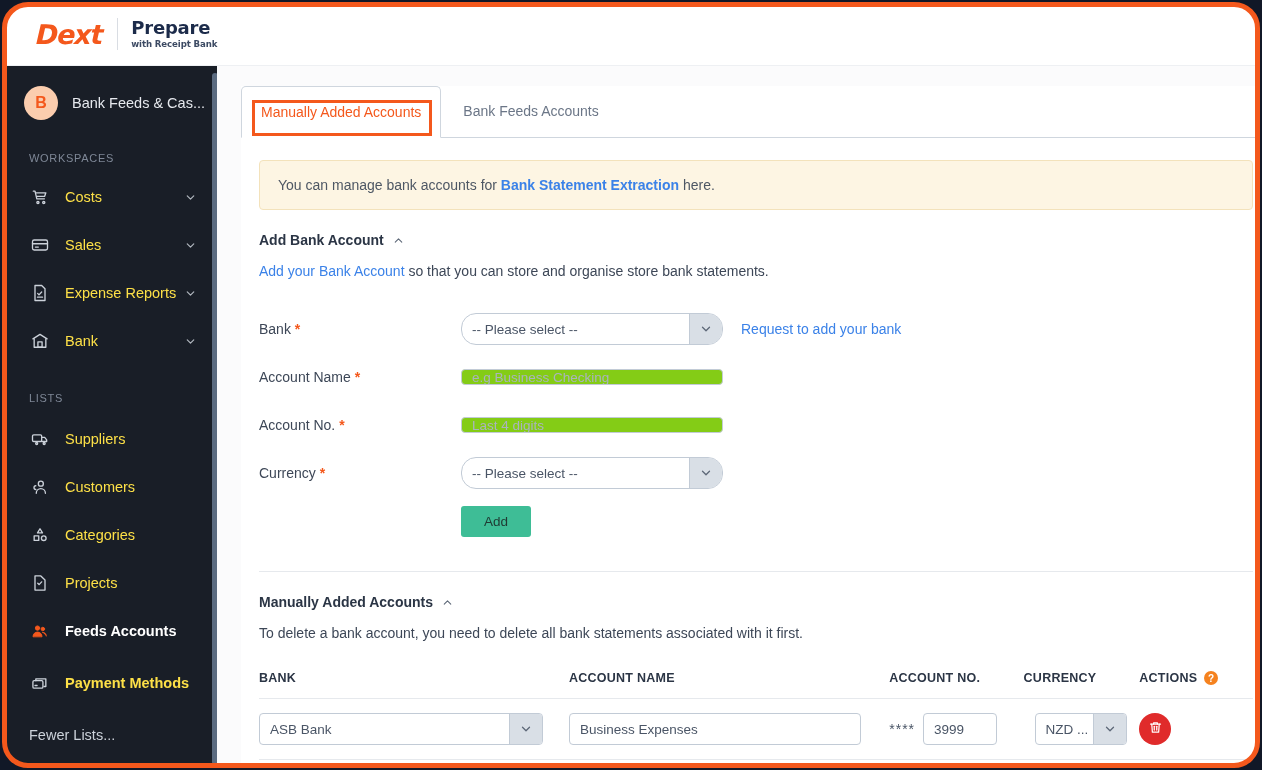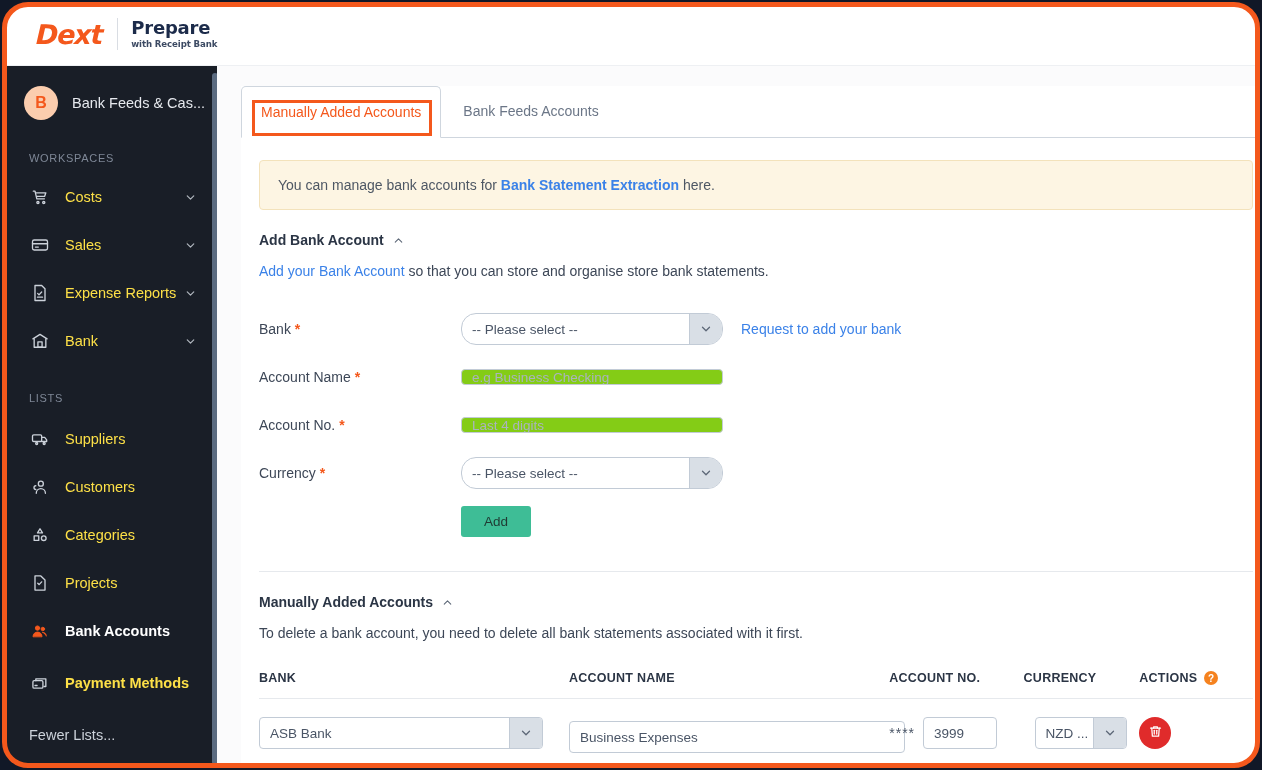--- a/index.html
+++ b/index.html
@@ -355,21 +355,21 @@
   .cell-input {
     height: 32px;
     border: 1px solid #c2cbd6;
     border-radius: 4px;
     font-size: 13.5px; color: #4a5566;
     padding: 0 10px;
     outline: none;
     font-family: "Liberation Sans", sans-serif;
     background: #ffffff;
   }
-  .acct-name-input { width: 336px; margin-top: 8px; }
+  .acct-name-input { width: 292px; }
   .acct-no-wrap { display: flex; align-items: center; gap: 8px; }
   .mask { font-size: 14px; color: #4a5566; letter-spacing: 1px; }
   .acct-no-input { width: 74px; }
   .btn-del {
     width: 32px; height: 32px; border-radius: 50%;
     background: #e02b2b; border: none;
     display: flex; align-items: center; justify-content: center;
     cursor: pointer;
   }
 </style>
@@ -505,21 +505,21 @@
 
       <div class="sb-item active">
         <span class="ic">
           <svg viewBox="0 0 24 24" fill="#f4581c" stroke="#f4581c" stroke-width="1.1" stroke-linecap="round" stroke-linejoin="round">
             <circle cx="9" cy="8.5" r="2.6"></circle>
               <circle cx="15.4" cy="9.6" r="2.1"></circle>
             <path d="M3.6 18.5c0-3 2.4-5.2 5.4-5.2s5.4 2.2 5.4 5.2z"></path>
             <path d="M15 13.6c2.6 0 4.6 1.9 4.6 4.4"></path>
           </svg>
         </span>
-        <span class="sb-label">Bank Accounts</span>
+        <span class="sb-label">Feeds Accounts</span>
       </div>
 
       <div class="sb-item" style="height:58px;">
         <span class="ic">
           <svg viewBox="0 0 24 24" fill="none" stroke="#ccd2da" stroke-width="1.6" stroke-linecap="round" stroke-linejoin="round">
             <rect x="3.5" y="8" width="12" height="9" rx="1.5"></rect>
               <path d="M7 8V5.8h12V15h-2.2"></path>
             <line x1="6" y1="13.8" x2="8.5" y2="13.8"></line>
           </svg>
         </span>

